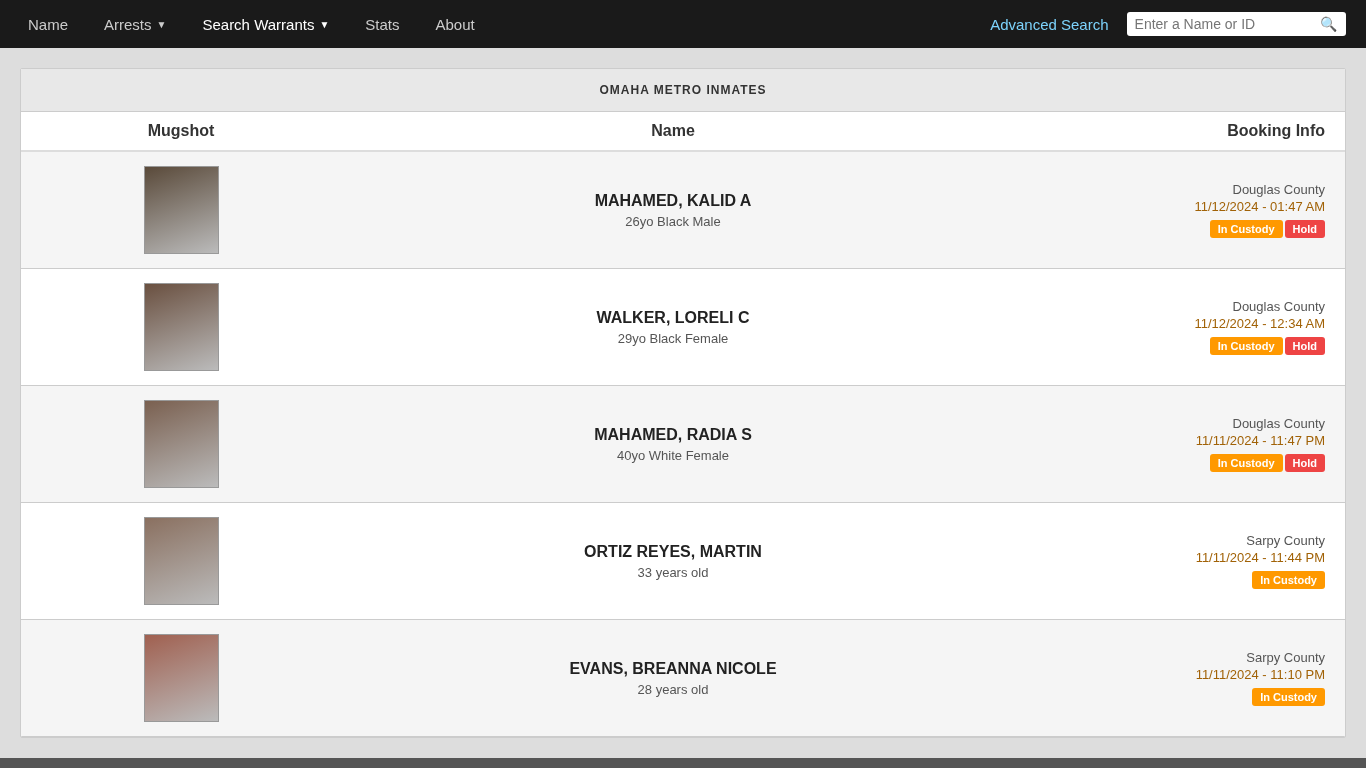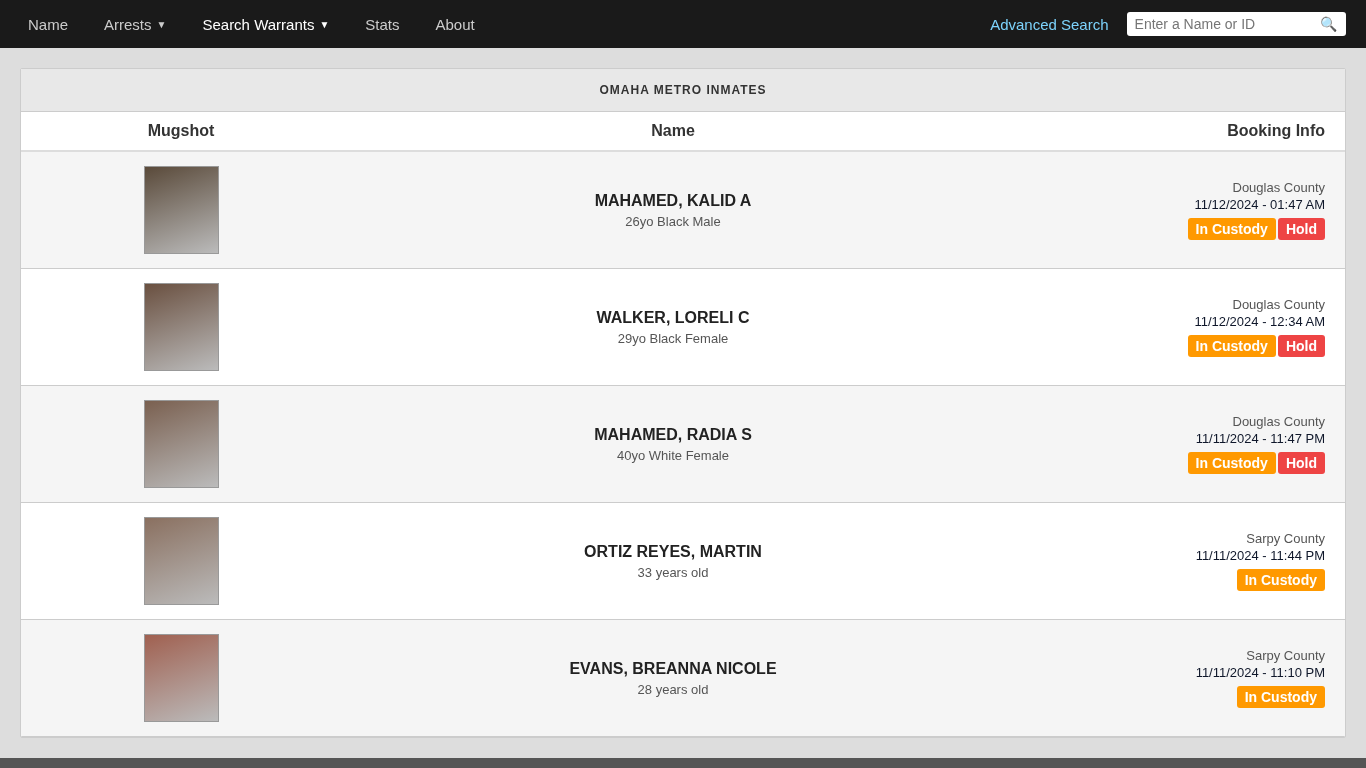--- a/index.html
+++ b/index.html
@@ -132,32 +132,32 @@
     .booking-cell {
       text-align: right;
     }
     .booking-county {
       font-size: 13px;
       color: #555;
       margin-bottom: 2px;
     }
     .booking-date {
       font-size: 13px;
-      color: #0f172a;
+      color: #a16207;
       margin-bottom: 6px;
     }
     .badges {
       display: flex;
       gap: 2px;
       justify-content: flex-end;
     }
     .badge {
       padding: 3px 8px;
       border-radius: 3px;
-      font-size: 14px;
+      font-size: 11px;
       font-weight: 600;
       color: #fff;
     }
     .badge-custody { background: #f90; }
     .badge-hold { background: #e44; }
   </style>
 </head>
 <body>
 
 <nav>

